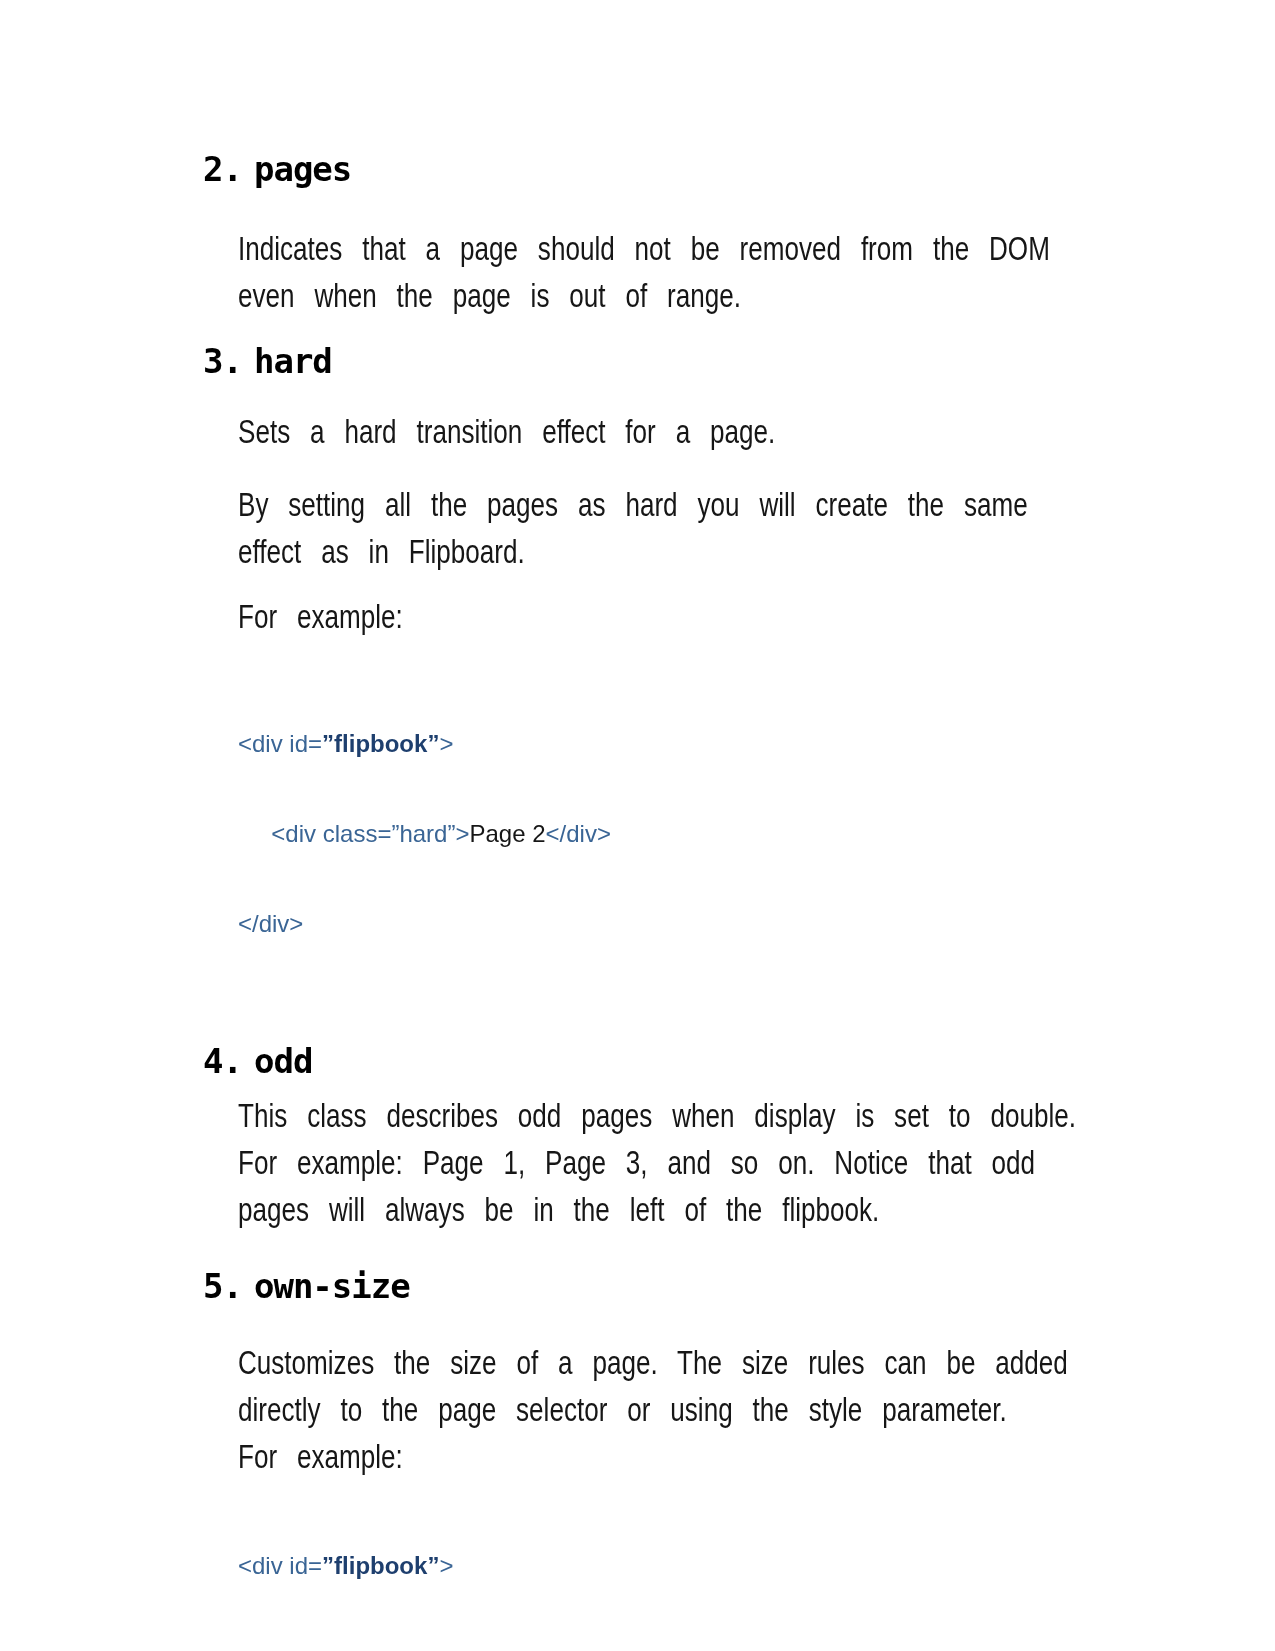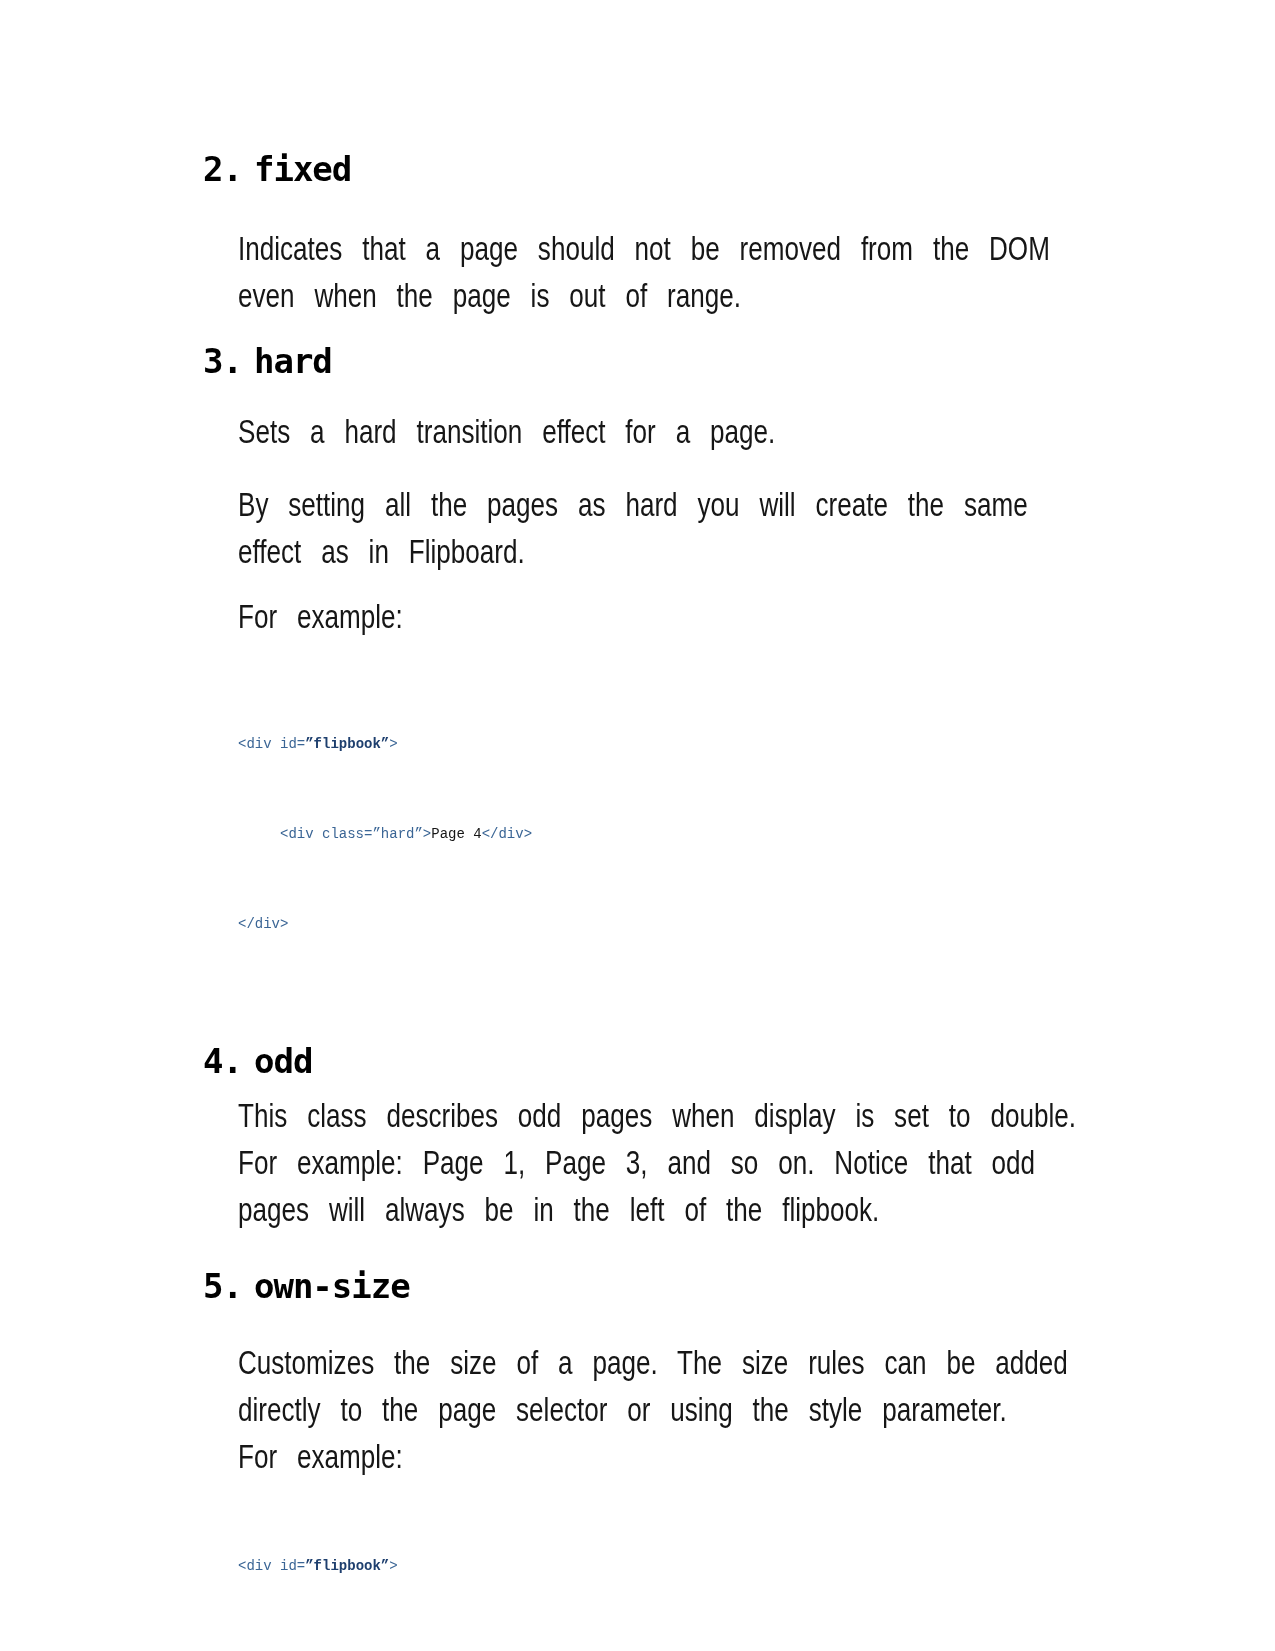--- a/index.html
+++ b/index.html
@@ -43,40 +43,40 @@
     line-height:47px;
     color:var(--body-text);
     word-spacing:16px;
     transform:scaleX(0.79);
     transform-origin:0 0;
     width:127%;
   }
   .pline{white-space:nowrap;}
   .code{
     margin:0 0 0 35px;
-    font-family:Liberation Mono, monospace;
-    font-size:14px;
+    font-family:Liberation Sans, sans-serif;
+    font-size:24px;
     line-height:30px;
     white-space:pre;
     color:var(--code-tag);
   }
   .cline{white-space:pre;}
   .code [data-role="tag"]{color:var(--code-tag);}
   .code [data-role="value"]{color:var(--code-value);font-weight:bold;}
   .code [data-role="plain"]{color:var(--code-plain);}
 </style>
 </head>
 <body>
 
 <div class="page">
   <div class="content">
 
     <div class="heading" style="margin-top:0">
       <span class="h-num">2.</span>
-      <span class="h-name">fixed</span>
+      <span class="h-name">pages</span>
     </div>
     <div class="para" style="margin-top:37px">
       <div class="pline">Indicates that a page should not be removed from the DOM</div>
       <div class="pline">even when the page is out of range.</div>
     </div>
 
     <div class="heading" style="margin-top:23px">
       <span class="h-num">3.</span>
       <span class="h-name">hard</span>
     </div>
@@ -85,21 +85,21 @@
     </div>
     <div class="para" style="margin-top:26px">
       <div class="pline">By setting all the pages as hard you will create the same</div>
       <div class="pline">effect as in Flipboard.</div>
     </div>
     <div class="para" style="margin-top:18px">
       <div class="pline">For example:</div>
     </div>
     <div class="code" style="margin-top:29px">
       <div class="cline"><span data-role="tag">&lt;div id=</span><span data-role="value">”flipbook”</span><span data-role="tag">&gt;</span></div>
-      <div class="cline"><span data-role="tag">     &lt;div class=”hard”&gt;</span><span data-role="plain">Page 4</span><span data-role="tag">&lt;/div&gt;</span></div>
+      <div class="cline"><span data-role="tag">     &lt;div class=”hard”&gt;</span><span data-role="plain">Page 2</span><span data-role="tag">&lt;/div&gt;</span></div>
       <div class="cline"><span data-role="tag">&lt;/div&gt;</span></div>
     </div>
 
     <div class="heading" style="margin-top:43px">
       <span class="h-num">4.</span>
       <span class="h-name">odd</span>
     </div>
     <div class="para" style="margin-top:12px">
       <div class="pline">This class describes odd pages when display is set to double.</div>
       <div class="pline">For example: Page 1, Page 3, and so on. Notice that odd</div>

